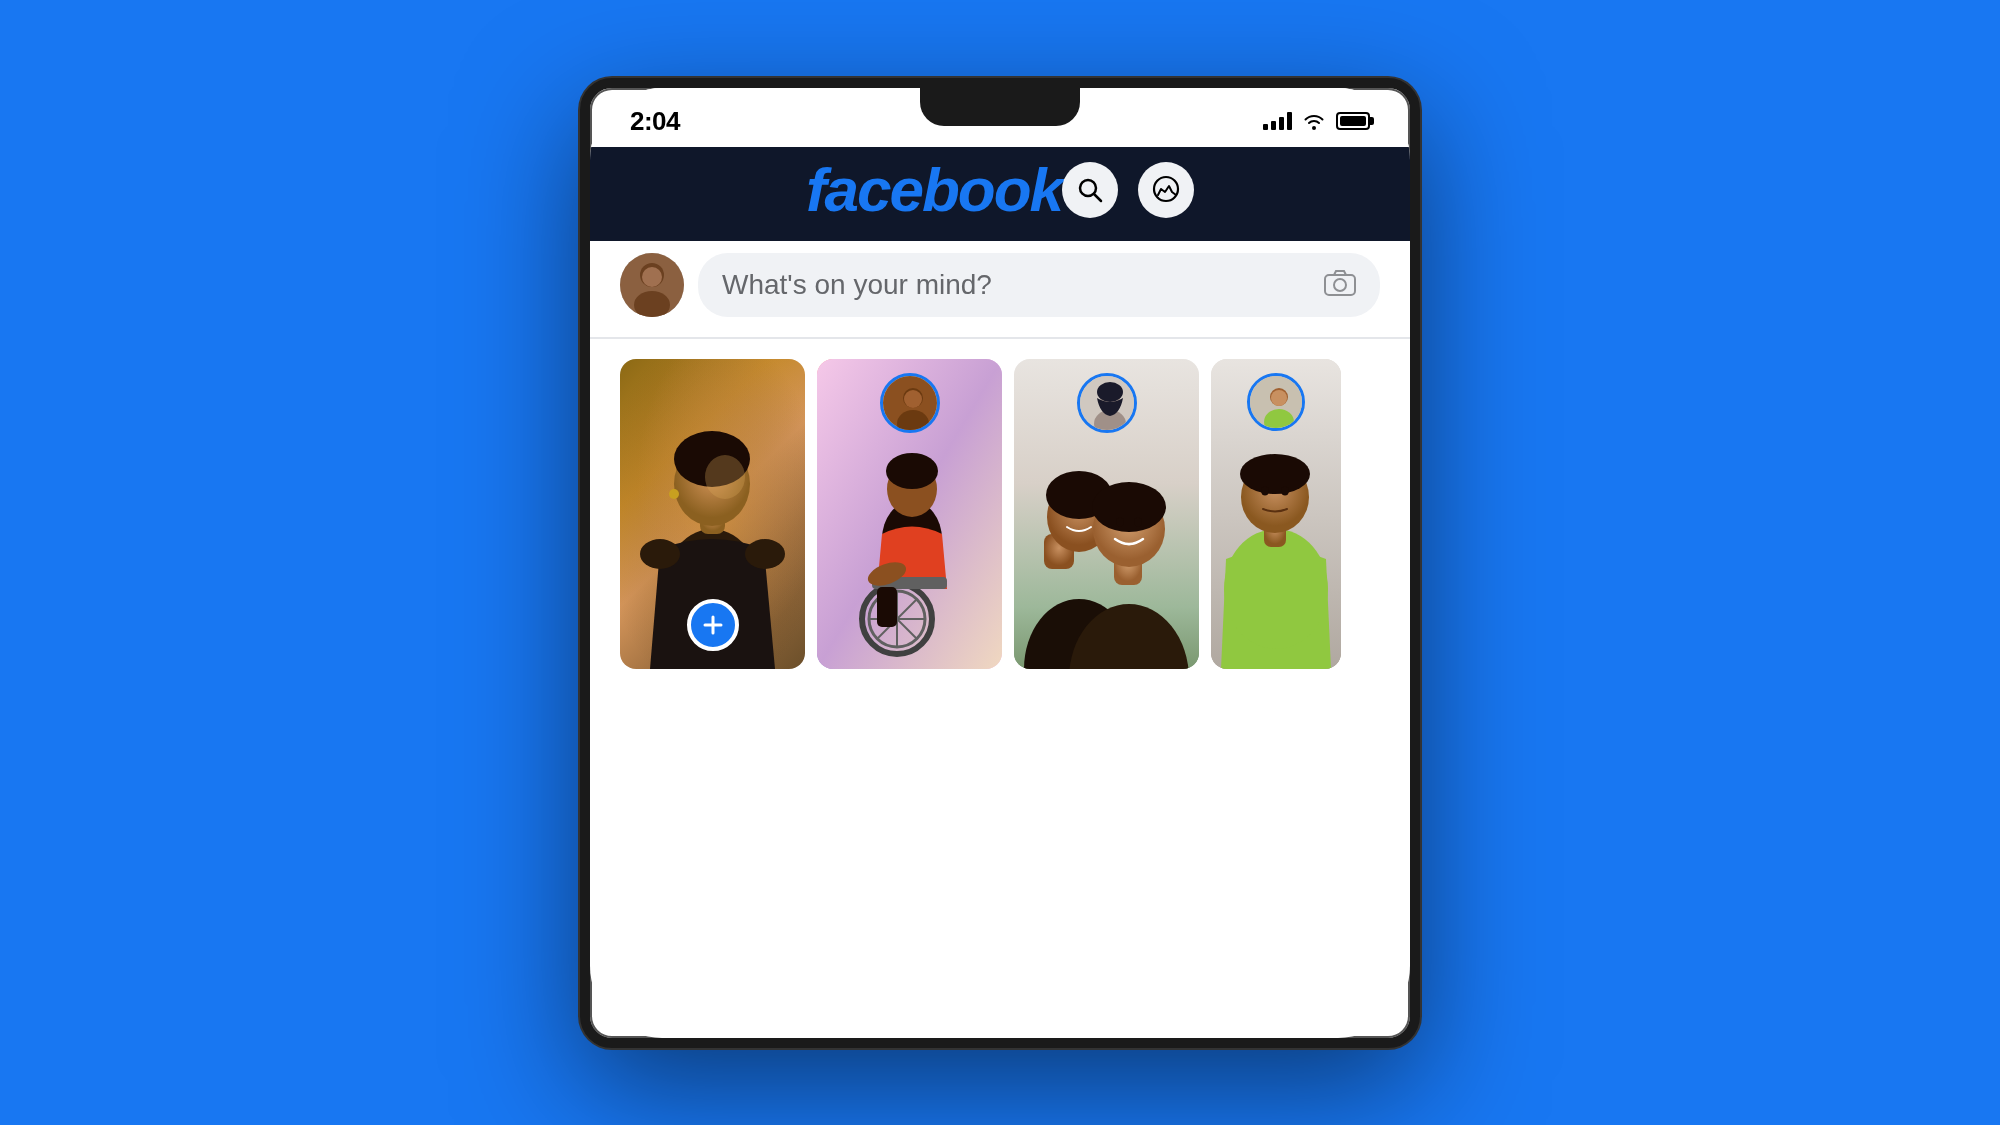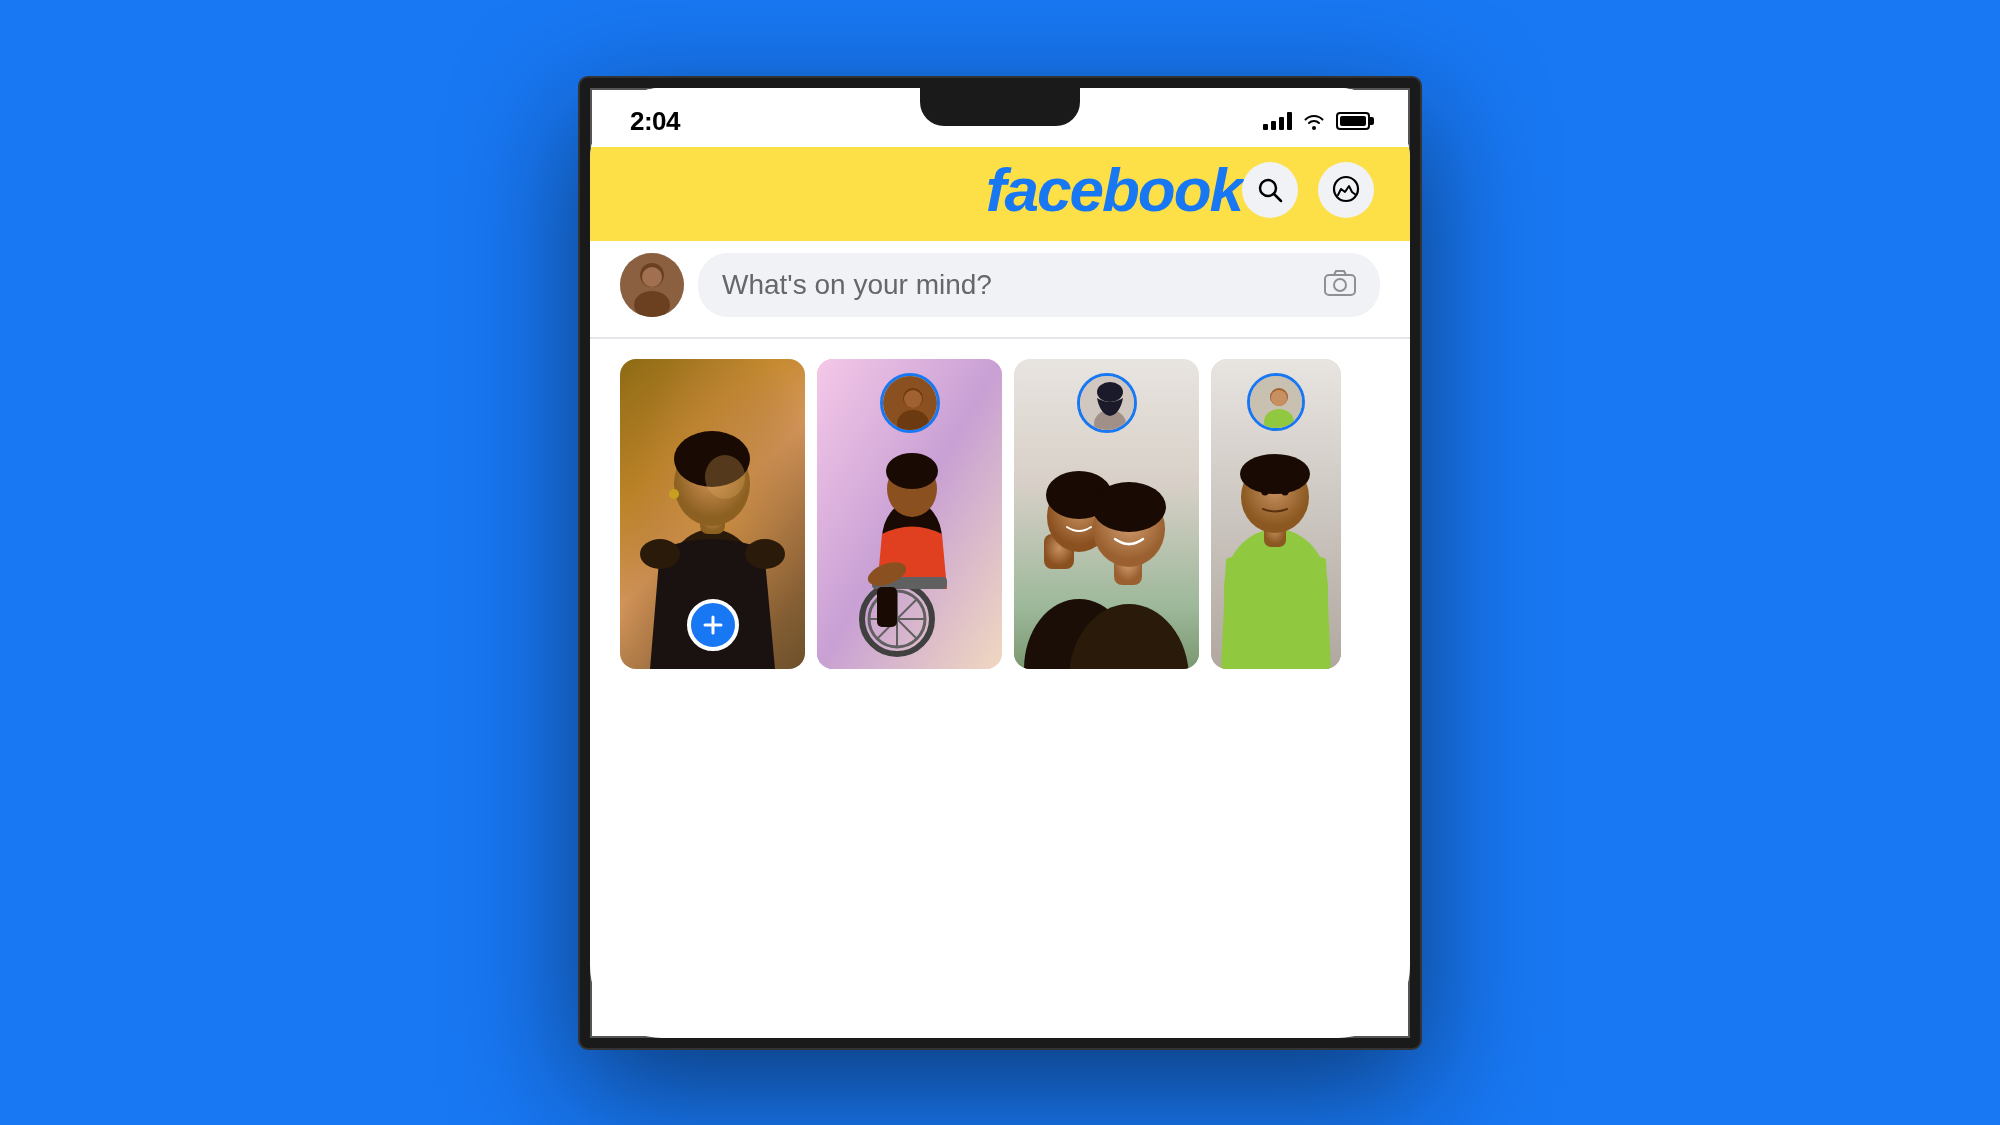--- a/index.html
+++ b/index.html
@@ -18,21 +18,21 @@
     .phone-wrapper {
       position: relative;
       width: 840px;
       height: 970px;
     }
 
     .phone-frame {
       position: absolute;
       inset: 0;
       background: #ffffff;
-      border-radius: 8px;
+      border-radius: 32px;
       border: 10px solid #1a1a1a;
       box-shadow:
         0 0 0 2px #333,
         0 40px 120px rgba(0,0,0,0.5),
         inset 0 0 0 2px #555;
       overflow: hidden;
     }
 
     .phone-inner {
       position: absolute;
@@ -108,24 +108,24 @@
     .battery-fill {
       background: #000;
       height: 100%;
       width: 100%;
       border-radius: 2px;
     }
 
     
     .app-header {
       display: flex;
-      justify-content: flex-end;
+      justify-content: center;
       align-items: center;
       padding: 12px 36px 20px;
-      background: #fde047;
+      background: #0f172a;
     }
 
     .fb-logo {
       font-size: 62px;
       font-weight: 900;
       color: #1877F2;
       letter-spacing: -2px;
       line-height: 1;
       font-style: italic;
     }

